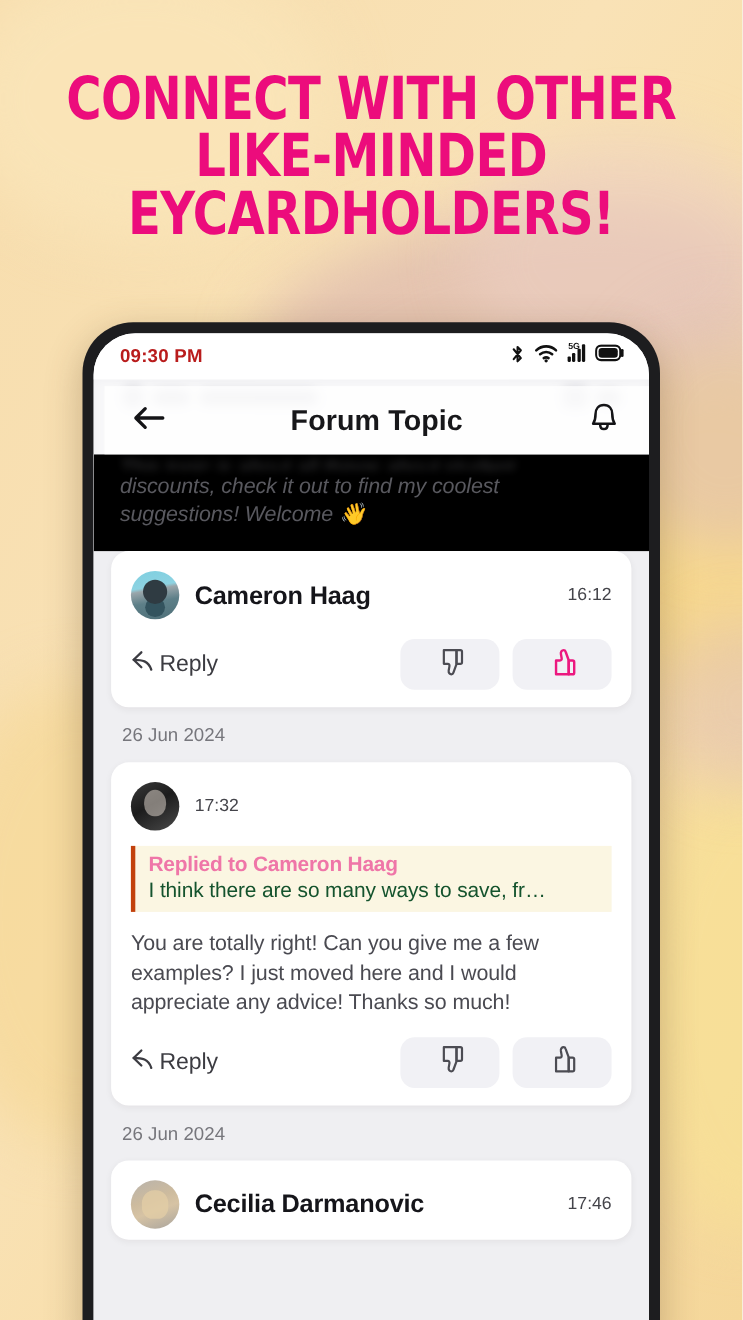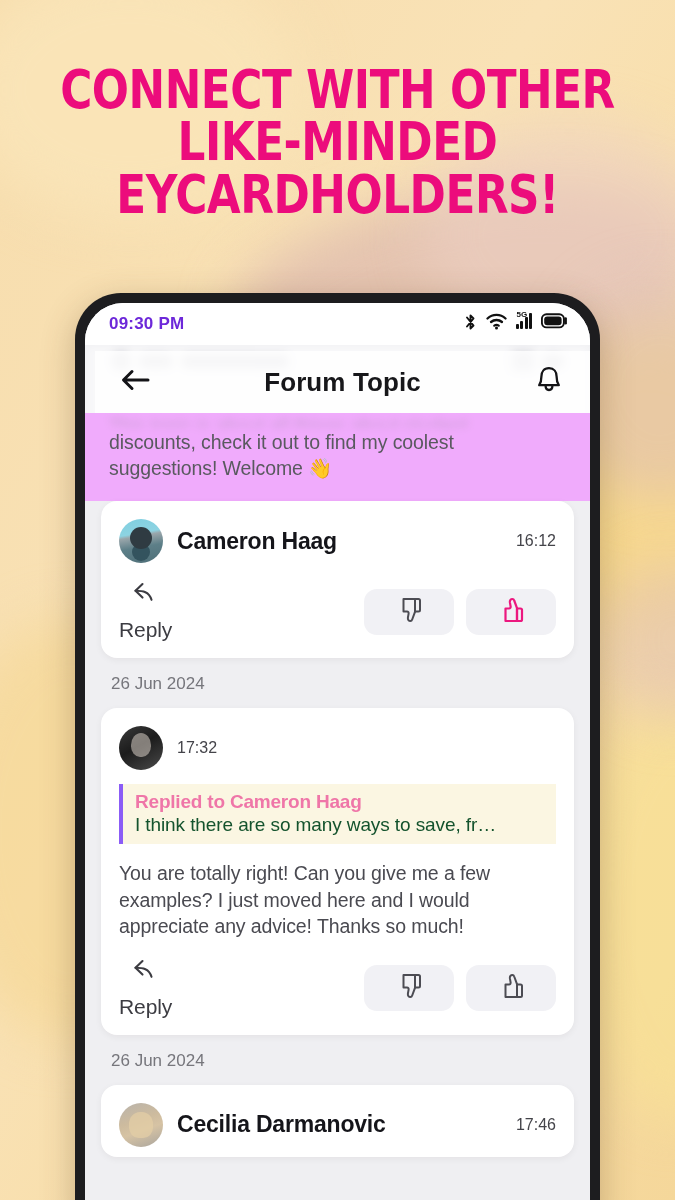--- a/index.html
+++ b/index.html
@@ -115,21 +115,21 @@
     display: flex;
     align-items: center;
     justify-content: space-between;
     padding: 0 22px 0 24px;
     box-sizing: border-box;
     z-index: 40;
   }
   .status-time {
     font-size: 17px;
     font-weight: 700;
-    color: #6d28d9;
+    color: #b91c1c;
     letter-spacing: 0.2px;
   }
   .status-icons {
     display: flex;
     align-items: flex-start;
     gap: 9px;
   }
   .net-label {
     font-size: 8px;
     font-weight: 700;
@@ -190,26 +190,27 @@
   
   .body-scroll {
     position: absolute;
     top: 110px; left: 0; right: 0; bottom: 0;
     background: #efeff2;
     z-index: 20;
     overflow: hidden;
   }
 
   .topic-desc {
-    background: #f0abfc;
+    background: #000000;
     color: #59595f;
     font-size: 19.5px;
     line-height: 1.34;
     padding: 0 24px 20px 24px;
     letter-spacing: -0.1px;
+    font-style: italic;
   }
   .topic-desc .clipped {
     display: block;
     height: 14px;
     overflow: hidden;
     filter: blur(4px);
     opacity: 0.45;
     color: #8a8a90;
     margin-bottom: 2px;
   }
@@ -274,21 +275,21 @@
     margin-top: 16px;
     font-size: 19.5px;
     line-height: 1.36;
     color: #4a4a51;
     letter-spacing: -0.1px;
   }
 
   .quote {
     margin-top: 14px;
     background: #fbf6e2;
-    border-left: 4px solid #8b5cf6;
+    border-left: 4px solid #c2410c;
     padding: 7px 12px 8px 12px;
   }
   .quote-title {
     font-size: 19px;
     font-weight: 700;
     color: #ef76a8;
     letter-spacing: -0.2px;
   }
   .quote-body {
     font-size: 19px;
@@ -301,25 +302,23 @@
 
   .card-actions {
     display: flex;
     align-items: center;
     margin-top: 18px;
     padding-bottom: 6px;
   }
   .reply-btn {
     display: flex;
     align-items: center;
-    gap: 10px;
     font-size: 21px;
     color: #3c3c42;
     letter-spacing: -0.1px;
-    flex-direction: column;
   }
   .spacer { flex: 1; }
   .vote-btn {
     width: 90px; height: 46px;
     background: #f1f1f5;
     border-radius: 13px;
     display: flex; align-items: center; justify-content: center;
     margin-left: 12px;
   }
 

